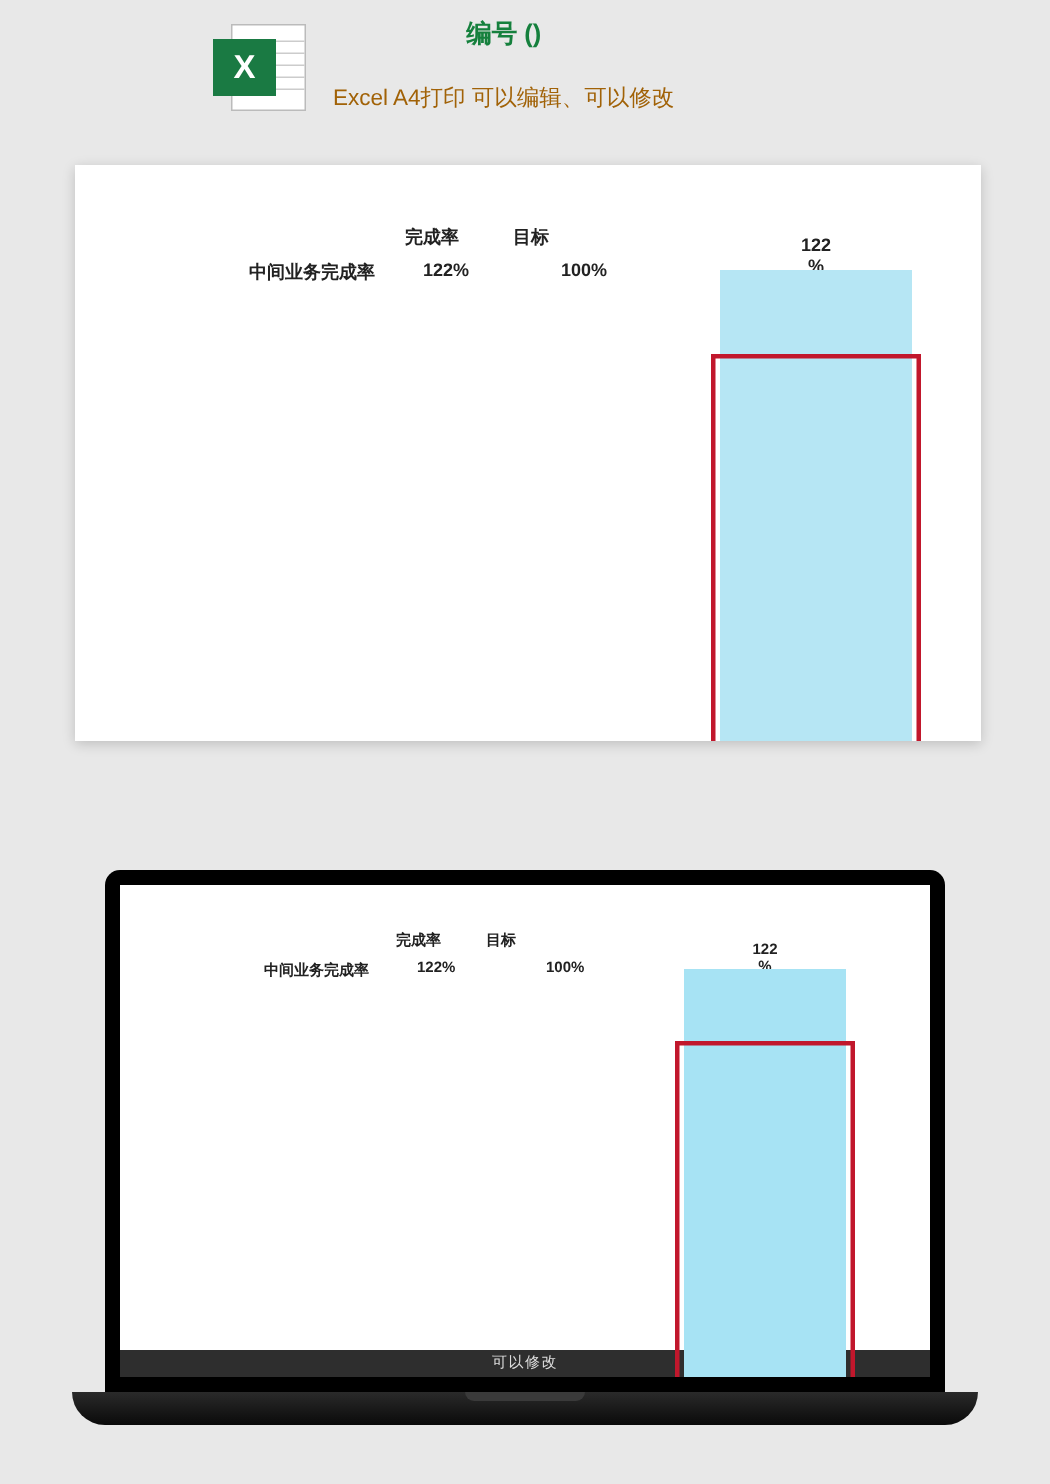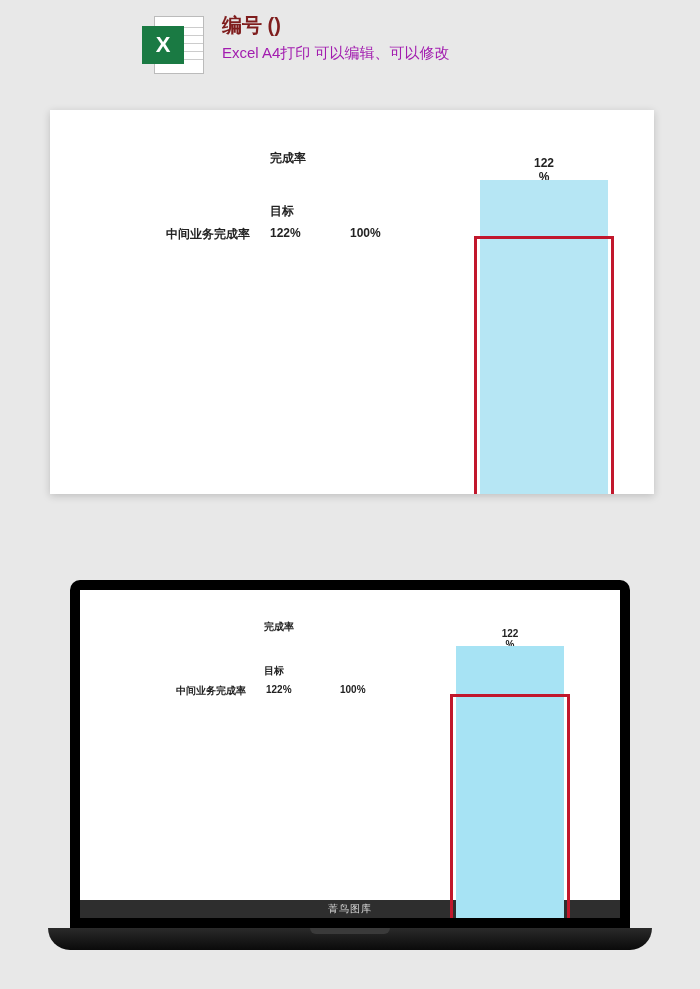--- a/index.html
+++ b/index.html
@@ -45,29 +45,30 @@
     align-items: center;
     justify-content: center;
   }
   .excel-icon .badge-x {
     color: #fff;
     font-weight: bold;
     font-size: 22px;
     font-family: Arial, sans-serif;
   }
   .header-text .title {
-    font-size: 20px;
-    color: #7f1d1d;
+    font-size: 17px;
+    color: #15803d;
     font-weight: 600;
     line-height: 1.3;
+    text-align: center;
   }
   .header-text .subtitle {
     font-size: 15px;
-    color: #a21caf;
-    margin-top: 6px;
+    color: #a16207;
+    margin-top: 22px;
   }
 
   
   .card1 {
     position: absolute;
     top: 110px;
     left: 50px;
     width: 604px;
     height: 384px;
     background: #fff;
@@ -134,25 +135,24 @@
     font-size: 12px;
     color: #222;
     font-weight: 600;
   }
   .data-table.t1 { top: 40px; left: 80px; }
   .data-table.t2 { top: 30px; left: 60px; font-size: 10px; }
   .data-table .hdr {
     display: flex;
     gap: 36px;
     margin-left: 140px;
-    flex-direction: column;
   }
   .data-table .row2 {
     display: flex;
-    gap: 20px;
+    gap: 32px;
     margin-top: 6px;
   }
   .data-table .rowlabel { width: 120px; text-align: right; }
   .data-table .v { width: 60px; text-align: left; }
   .data-table.t2 .hdr { margin-left: 124px; gap: 30px; }
   .data-table.t2 .rowlabel { width: 106px; }
   .data-table.t2 .v { width: 54px; }
 
   .bar-area {
     position: absolute;
@@ -269,19 +269,19 @@
         </div>
         <div class="bar-area b2">
           <div class="bar-label">
             <span>122</span>
             <span class="pct">%</span>
           </div>
           <div class="actual-bar"></div>
           <div class="target-bar"></div>
         </div>
       </div>
-      <div class="watermark-bar">菁鸟图库</div>
+      <div class="watermark-bar">可以修改</div>
     </div>
   </div>
   <div class="laptop-base">
     <div class="laptop-notch"></div>
   </div>
 </div>
 
 </body></html>

